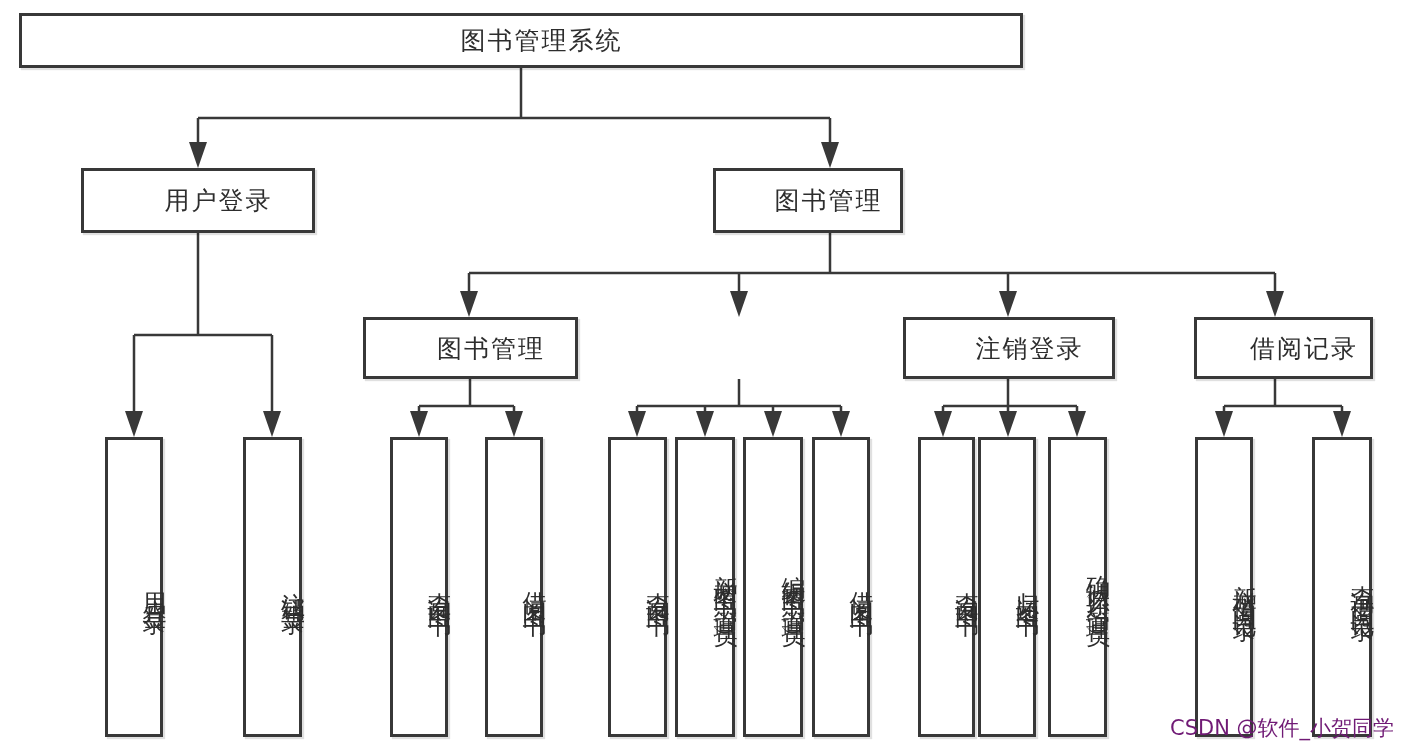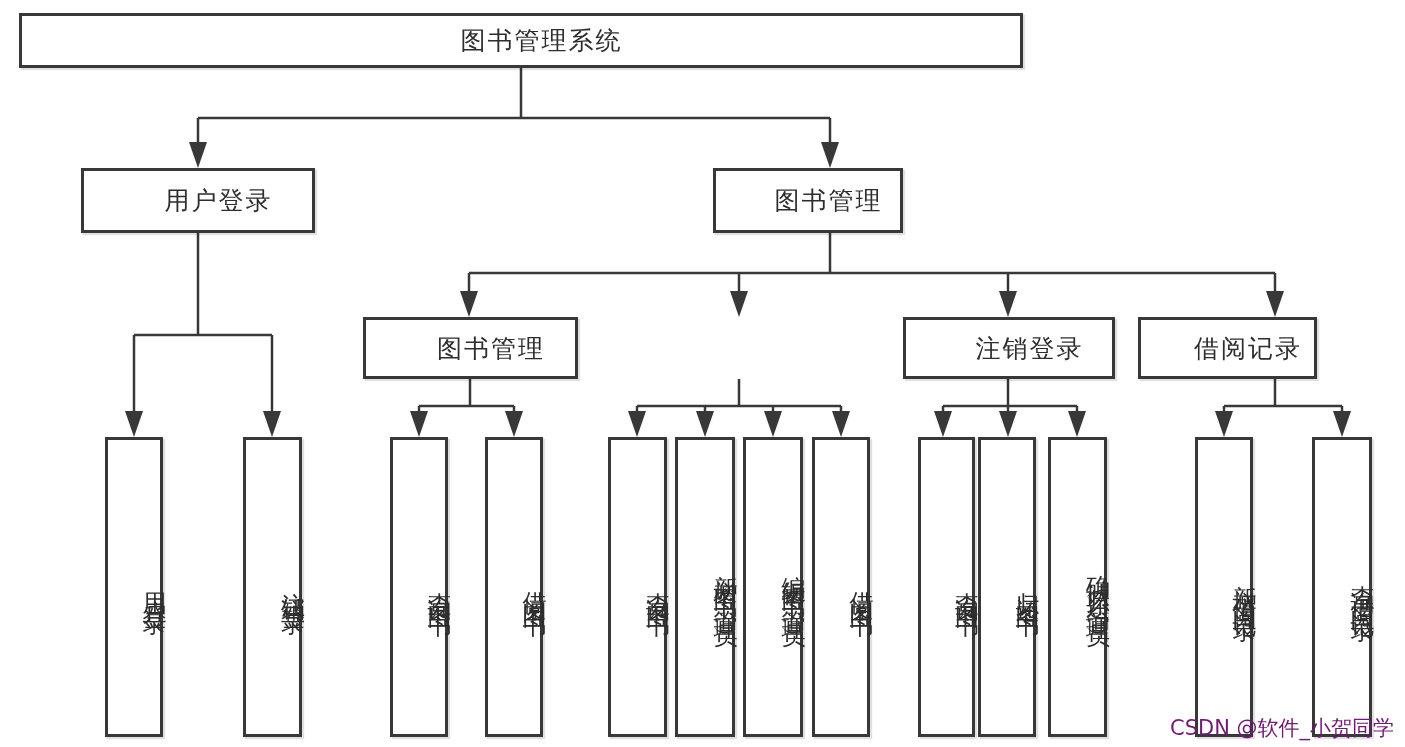--- a/index.html
+++ b/index.html
@@ -121,21 +121,21 @@
   <div class="node hbox" style="left:713px;top:168px;width:190px;height:65px">
     <span>图书管理</span>
   </div>
 
   <div class="node hbox" style="left:363px;top:317px;width:215px;height:62px">
     <span>图书管理</span>
   </div>
   <div class="node hbox" style="left:903px;top:317px;width:212px;height:62px">
     <span>注销登录</span>
   </div>
-  <div class="node hbox" style="left:1138px;top:317px;width:179px;height:62px">
+  <div class="node hbox" style="left:1194px;top:317px;width:179px;height:62px">
     <span>借阅记录</span>
   </div>
 
   <div class="node vbox" style="left:105px;width:58px">
     <span class="vlbl">用户登录</span>
   </div>
   <div class="node vbox" style="left:243px;width:59px">
     <span class="vlbl">注销登录</span>
   </div>
 

